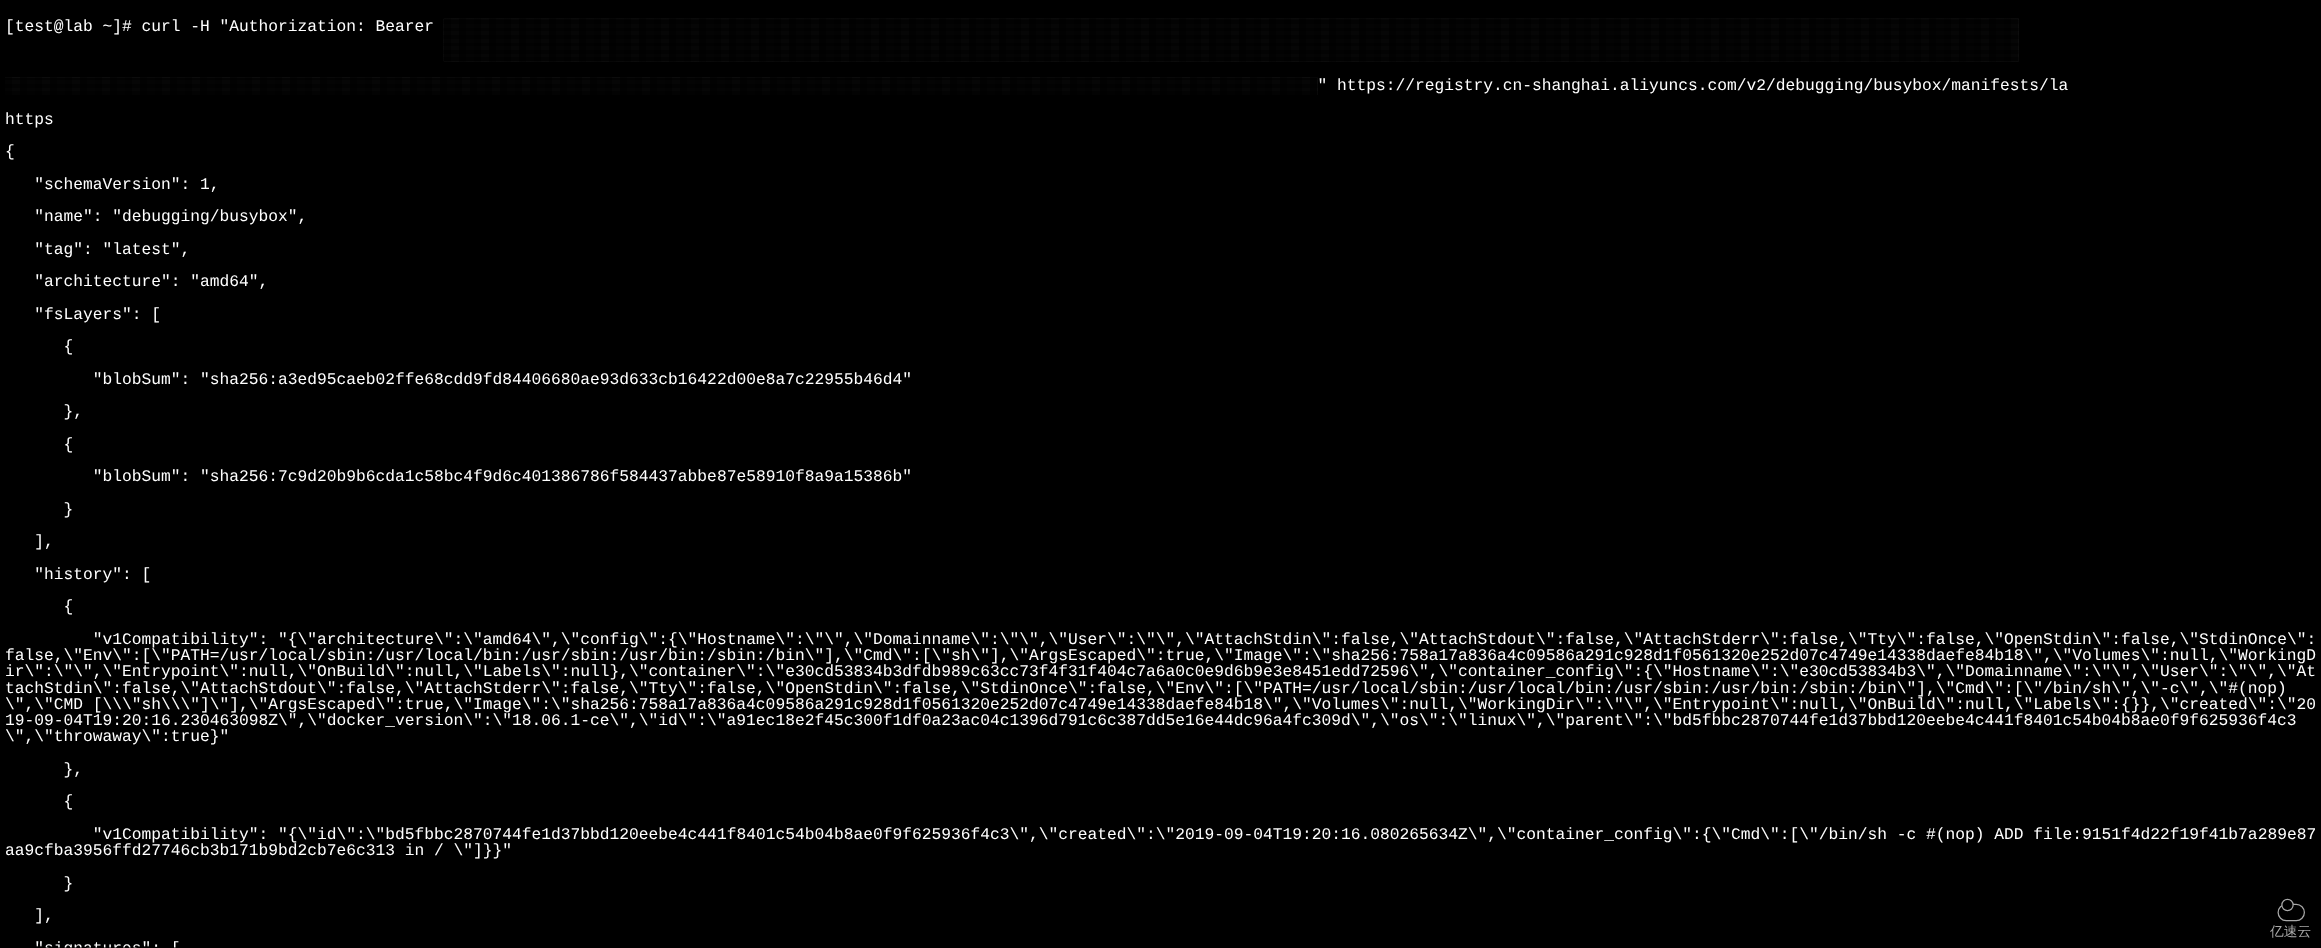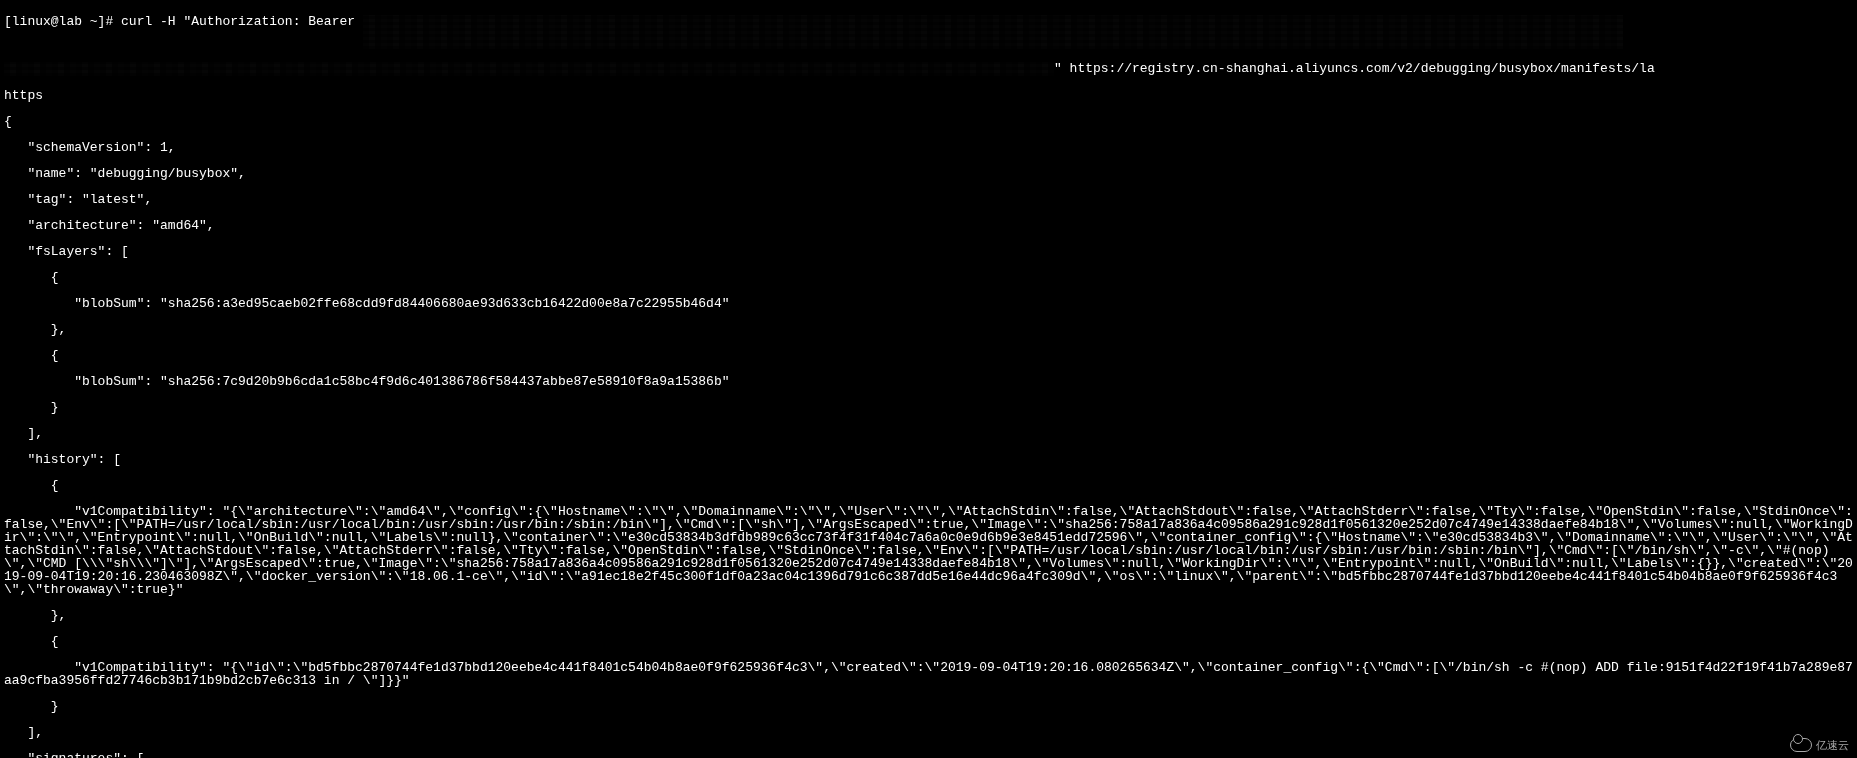--- a/index.html
+++ b/index.html
@@ -43,20 +43,21 @@
     position: absolute;
     right: 8px;
     bottom: 6px;
     font-size: 11px;
     color: #bbb;
     display: flex;
     align-items: center;
     gap: 4px;
     font-family: sans-serif;
     opacity: 0.9;
+    flex-direction: column;
   }
   .watermark .cloud {
     display:inline-block;
     width:20px;height:12px;
     border-radius:10px;
     border:1px solid #bbb;
     position:relative;
   }
   .watermark .cloud::before{
     content:"";
@@ -65,21 +66,21 @@
     width:8px;height:8px;
     border:1px solid #bbb;
     border-radius:50%;
     background:#000;
   }
 </style>
 </head>
 <body>
 
 <div class="terminal">
-<div class="line"><span>[linux@lab ~]# </span><span>curl -H "Authorization: Bearer </span><span class="redact redact1"></span></div>
+<div class="line"><span>[test@lab ~]# </span><span>curl -H "Authorization: Bearer </span><span class="redact redact1"></span></div>
 <div class="line"><span class="redact redact2"></span><span>" https://registry.cn-shanghai.aliyuncs.com/v2/debugging/busybox/manifests/la</span></div>
 <div class="line">https</div>
 <div class="line">{</div>
 <div class="line">   "schemaVersion": 1,</div>
 <div class="line">   "name": "debugging/busybox",</div>
 <div class="line">   "tag": "latest",</div>
 <div class="line">   "architecture": "amd64",</div>
 <div class="line">   "fsLayers": [</div>
 <div class="line">      {</div>
 <div class="line">         "blobSum": "sha256:a3ed95caeb02ffe68cdd9fd84406680ae93d633cb16422d00e8a7c22955b46d4"</div>

